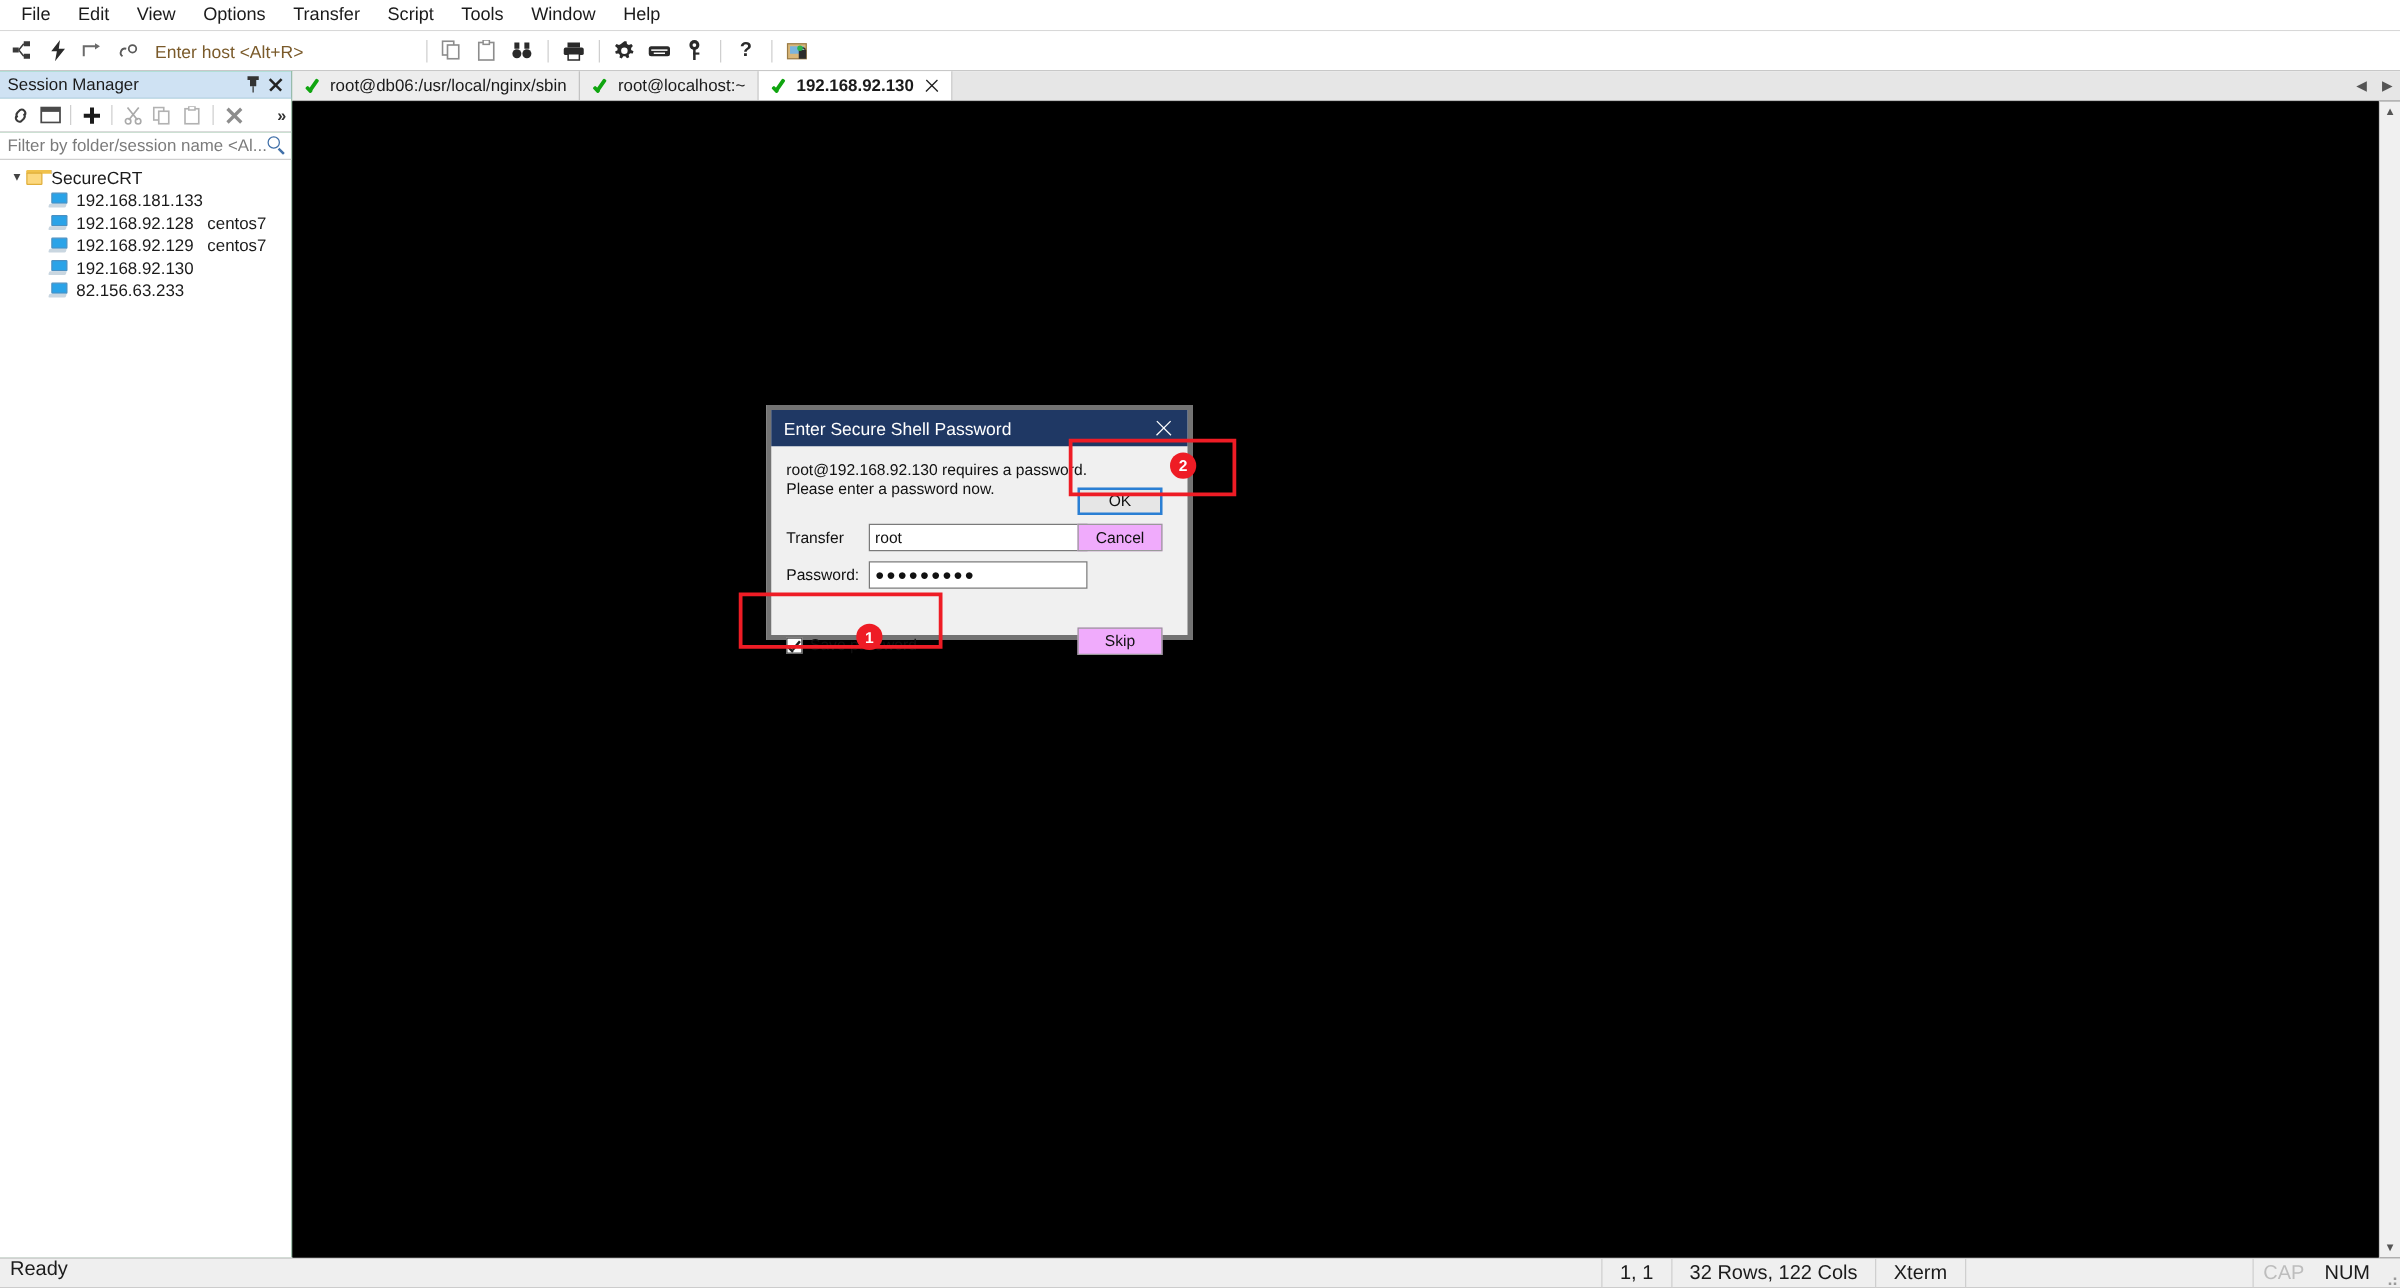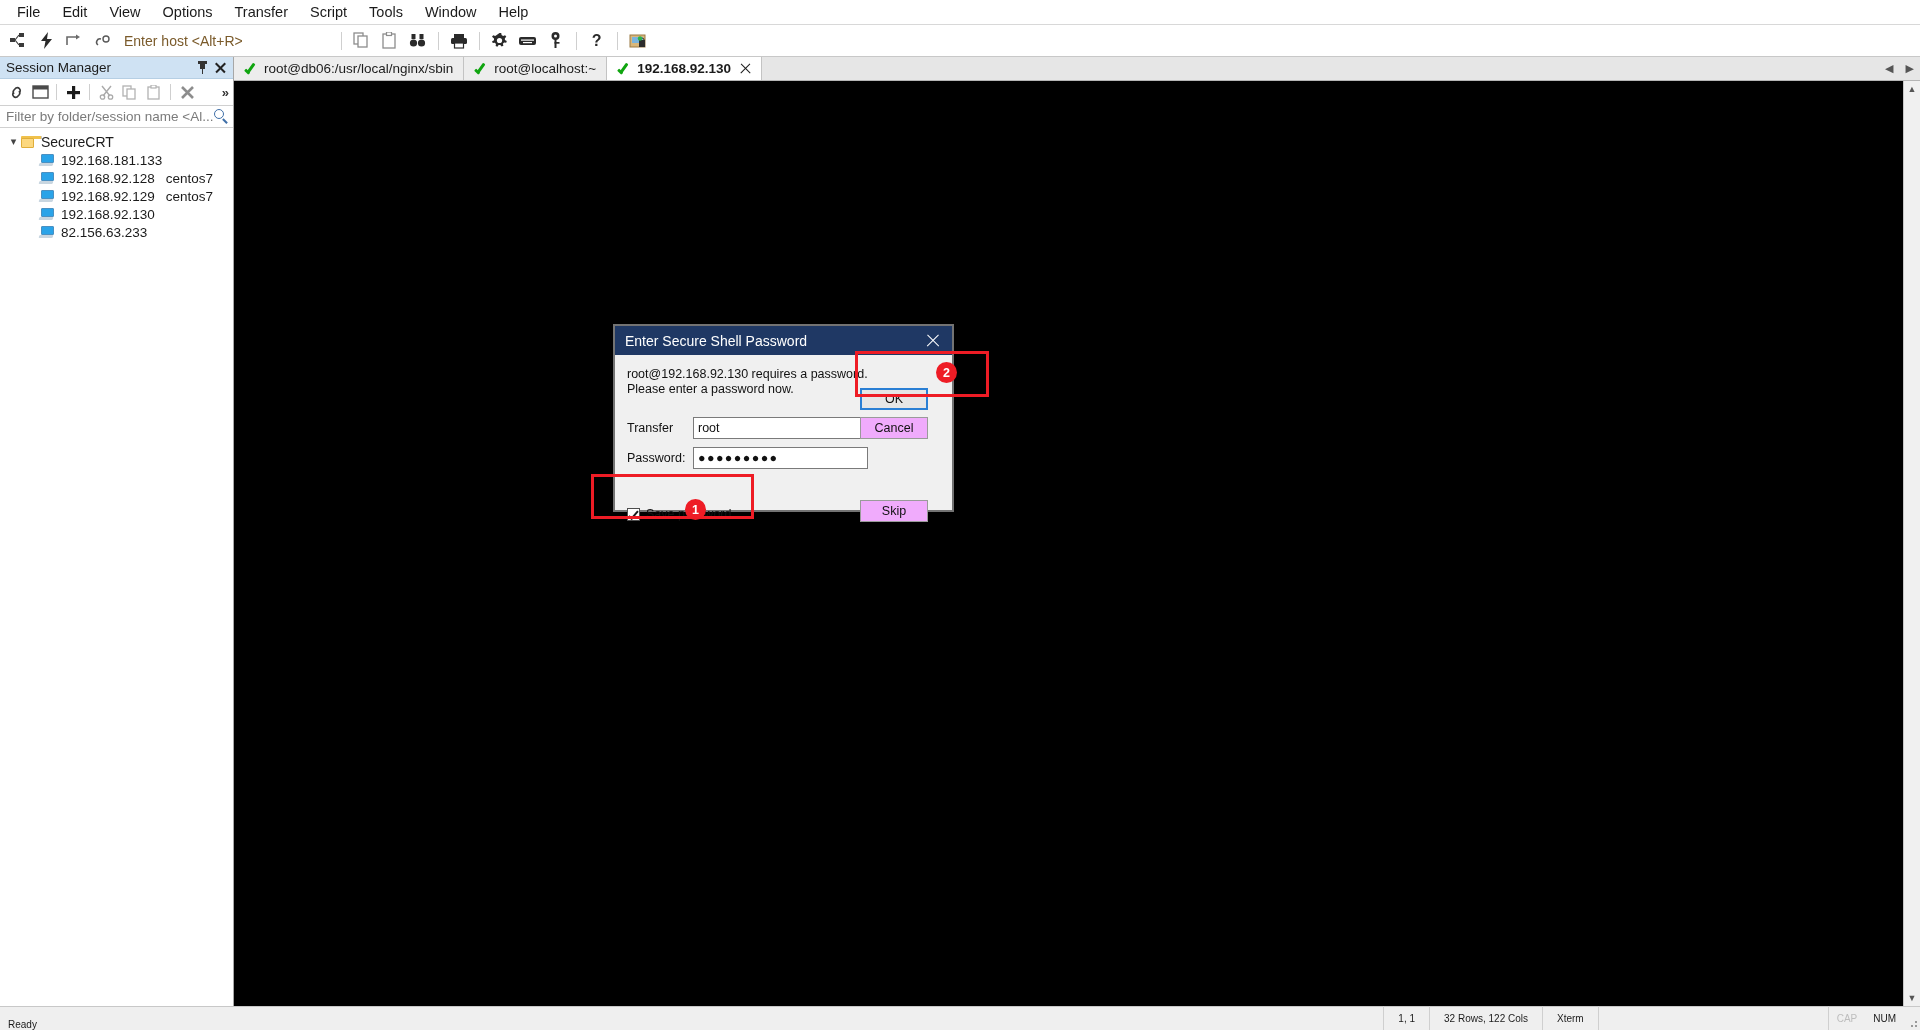--- a/index.html
+++ b/index.html
@@ -185,36 +185,36 @@
   .terminal { flex: 1; background: #000000; position: relative; }
   .vscroll {
     width: 17px; background: #f0f0f0; border-left: 1px solid #c8c8c8;
     display: flex; flex-direction: column; justify-content: space-between; align-items: center;
   }
   .vs-arrow { font-size: 9px; color: #555; height: 16px; display: flex; align-items: center; }
 
   
   .statusbar {
     height: 20px; min-height: 24px; background: #efefef;
-    display: flex; align-items: flex-end; border-top: 1px solid #c8c8c8;
-    font-size: 10px; color: #1b1b1b;
+    display: flex; align-items: flex-start; border-top: 1px solid #c8c8c8;
+    font-size: 16px; color: #1b1b1b;
   }
   .sbar-ready { padding-left: 8px; flex: 1; }
   .sbar-cell {
     border-left: 1px solid #cfcfcf; padding: 0 14px; height: 24px;
     display: flex; align-items: center; justify-content: center; white-space: nowrap;
   }
   .sbar-cap { color: #bdbdbd; }
   .grip { width: 16px; height: 24px; position: relative; }
   .grip i { position: absolute; width: 2px; height: 2px; background: #9a9a9a; }
 
   
   .dlg {
     position: absolute; left: 613px; top: 324px; width: 341px; height: 188px;
-    background: #f0f0f0; border: 2px solid #737373; box-shadow: 0 2px 8px rgba(0,0,0,.35);
+    background: #f0f0f0; border: 4px solid #737373; box-shadow: 0 2px 8px rgba(0,0,0,.35);
     z-index: 40; display: flex; flex-direction: column;
   }
   .dlg-title {
     height: 29px; min-height: 29px; background: #1f3864;
     display: flex; align-items: center; padding: 0 6px 0 10px;
   }
   .dlg-title-text { flex: 1; color: #ffffff; font-size: 14px; }
   .dlg-x { width: 26px; height: 26px; display: flex; align-items: center; justify-content: center; position: relative; }
   .dlg-x i { position: absolute; left: 5px; top: 12px; width: 16px; height: 1.4px; background: #fff; }
   .dlg-x i.a { transform: rotate(45deg); }

